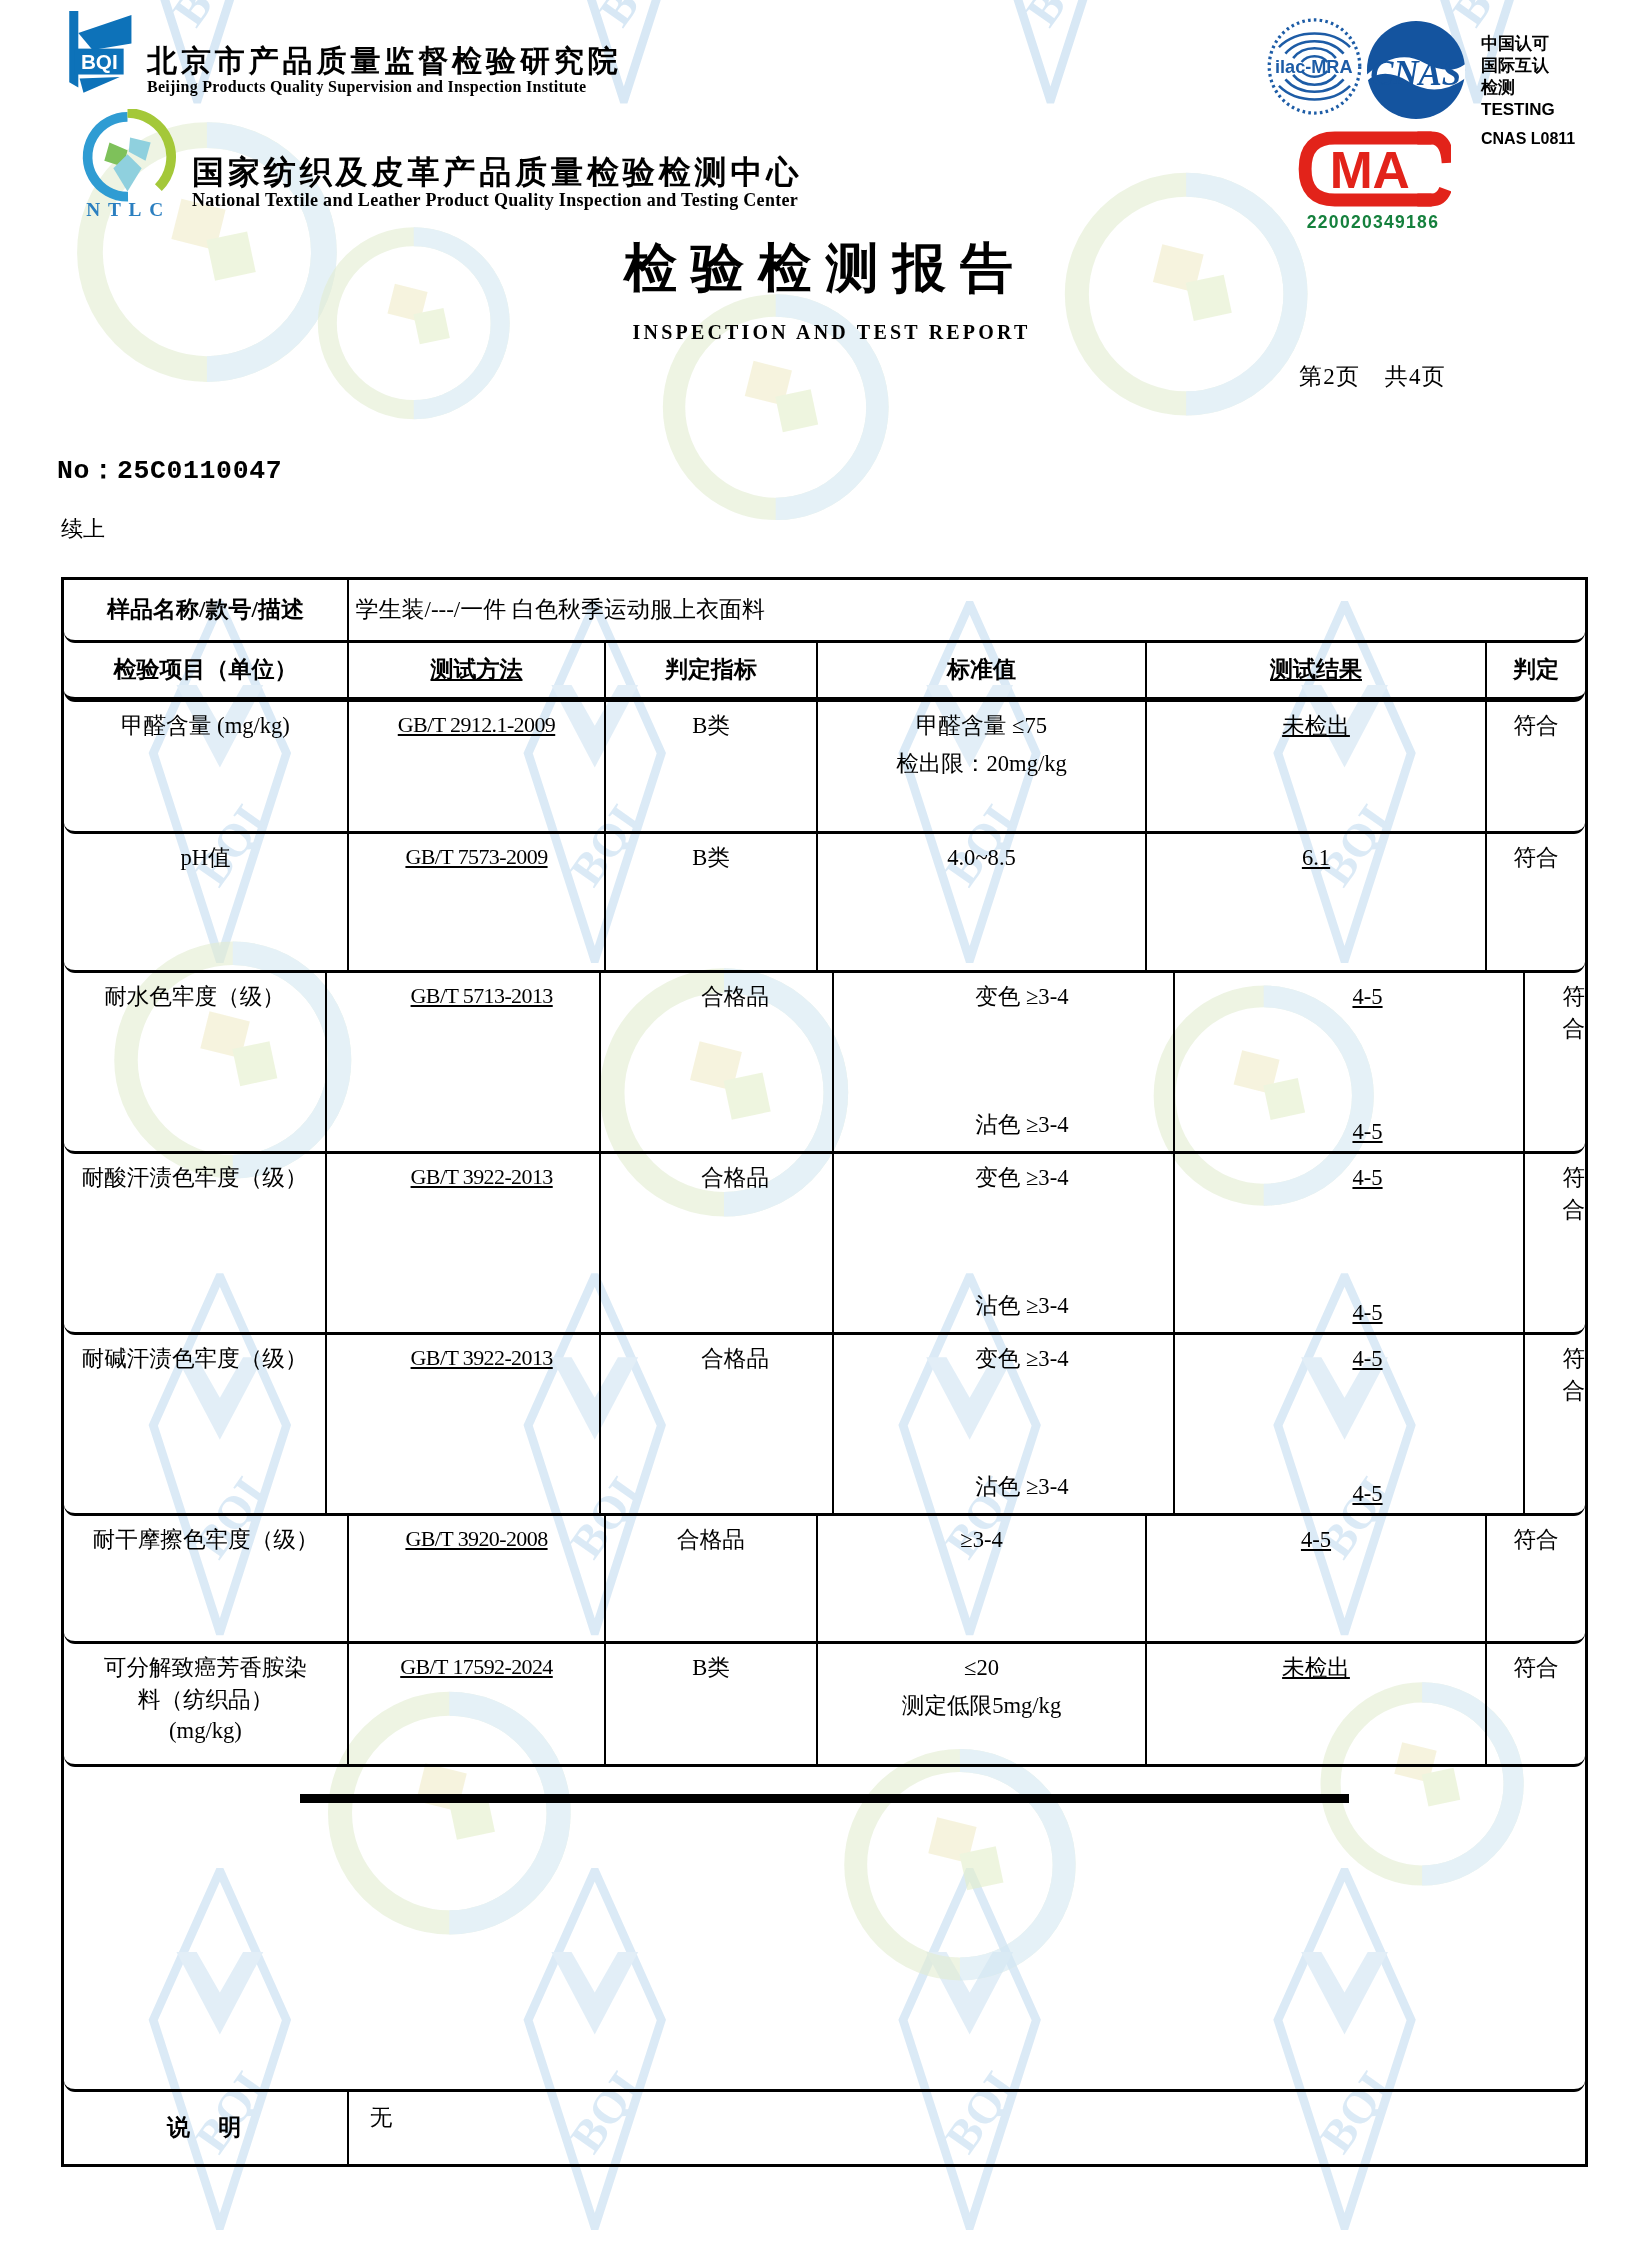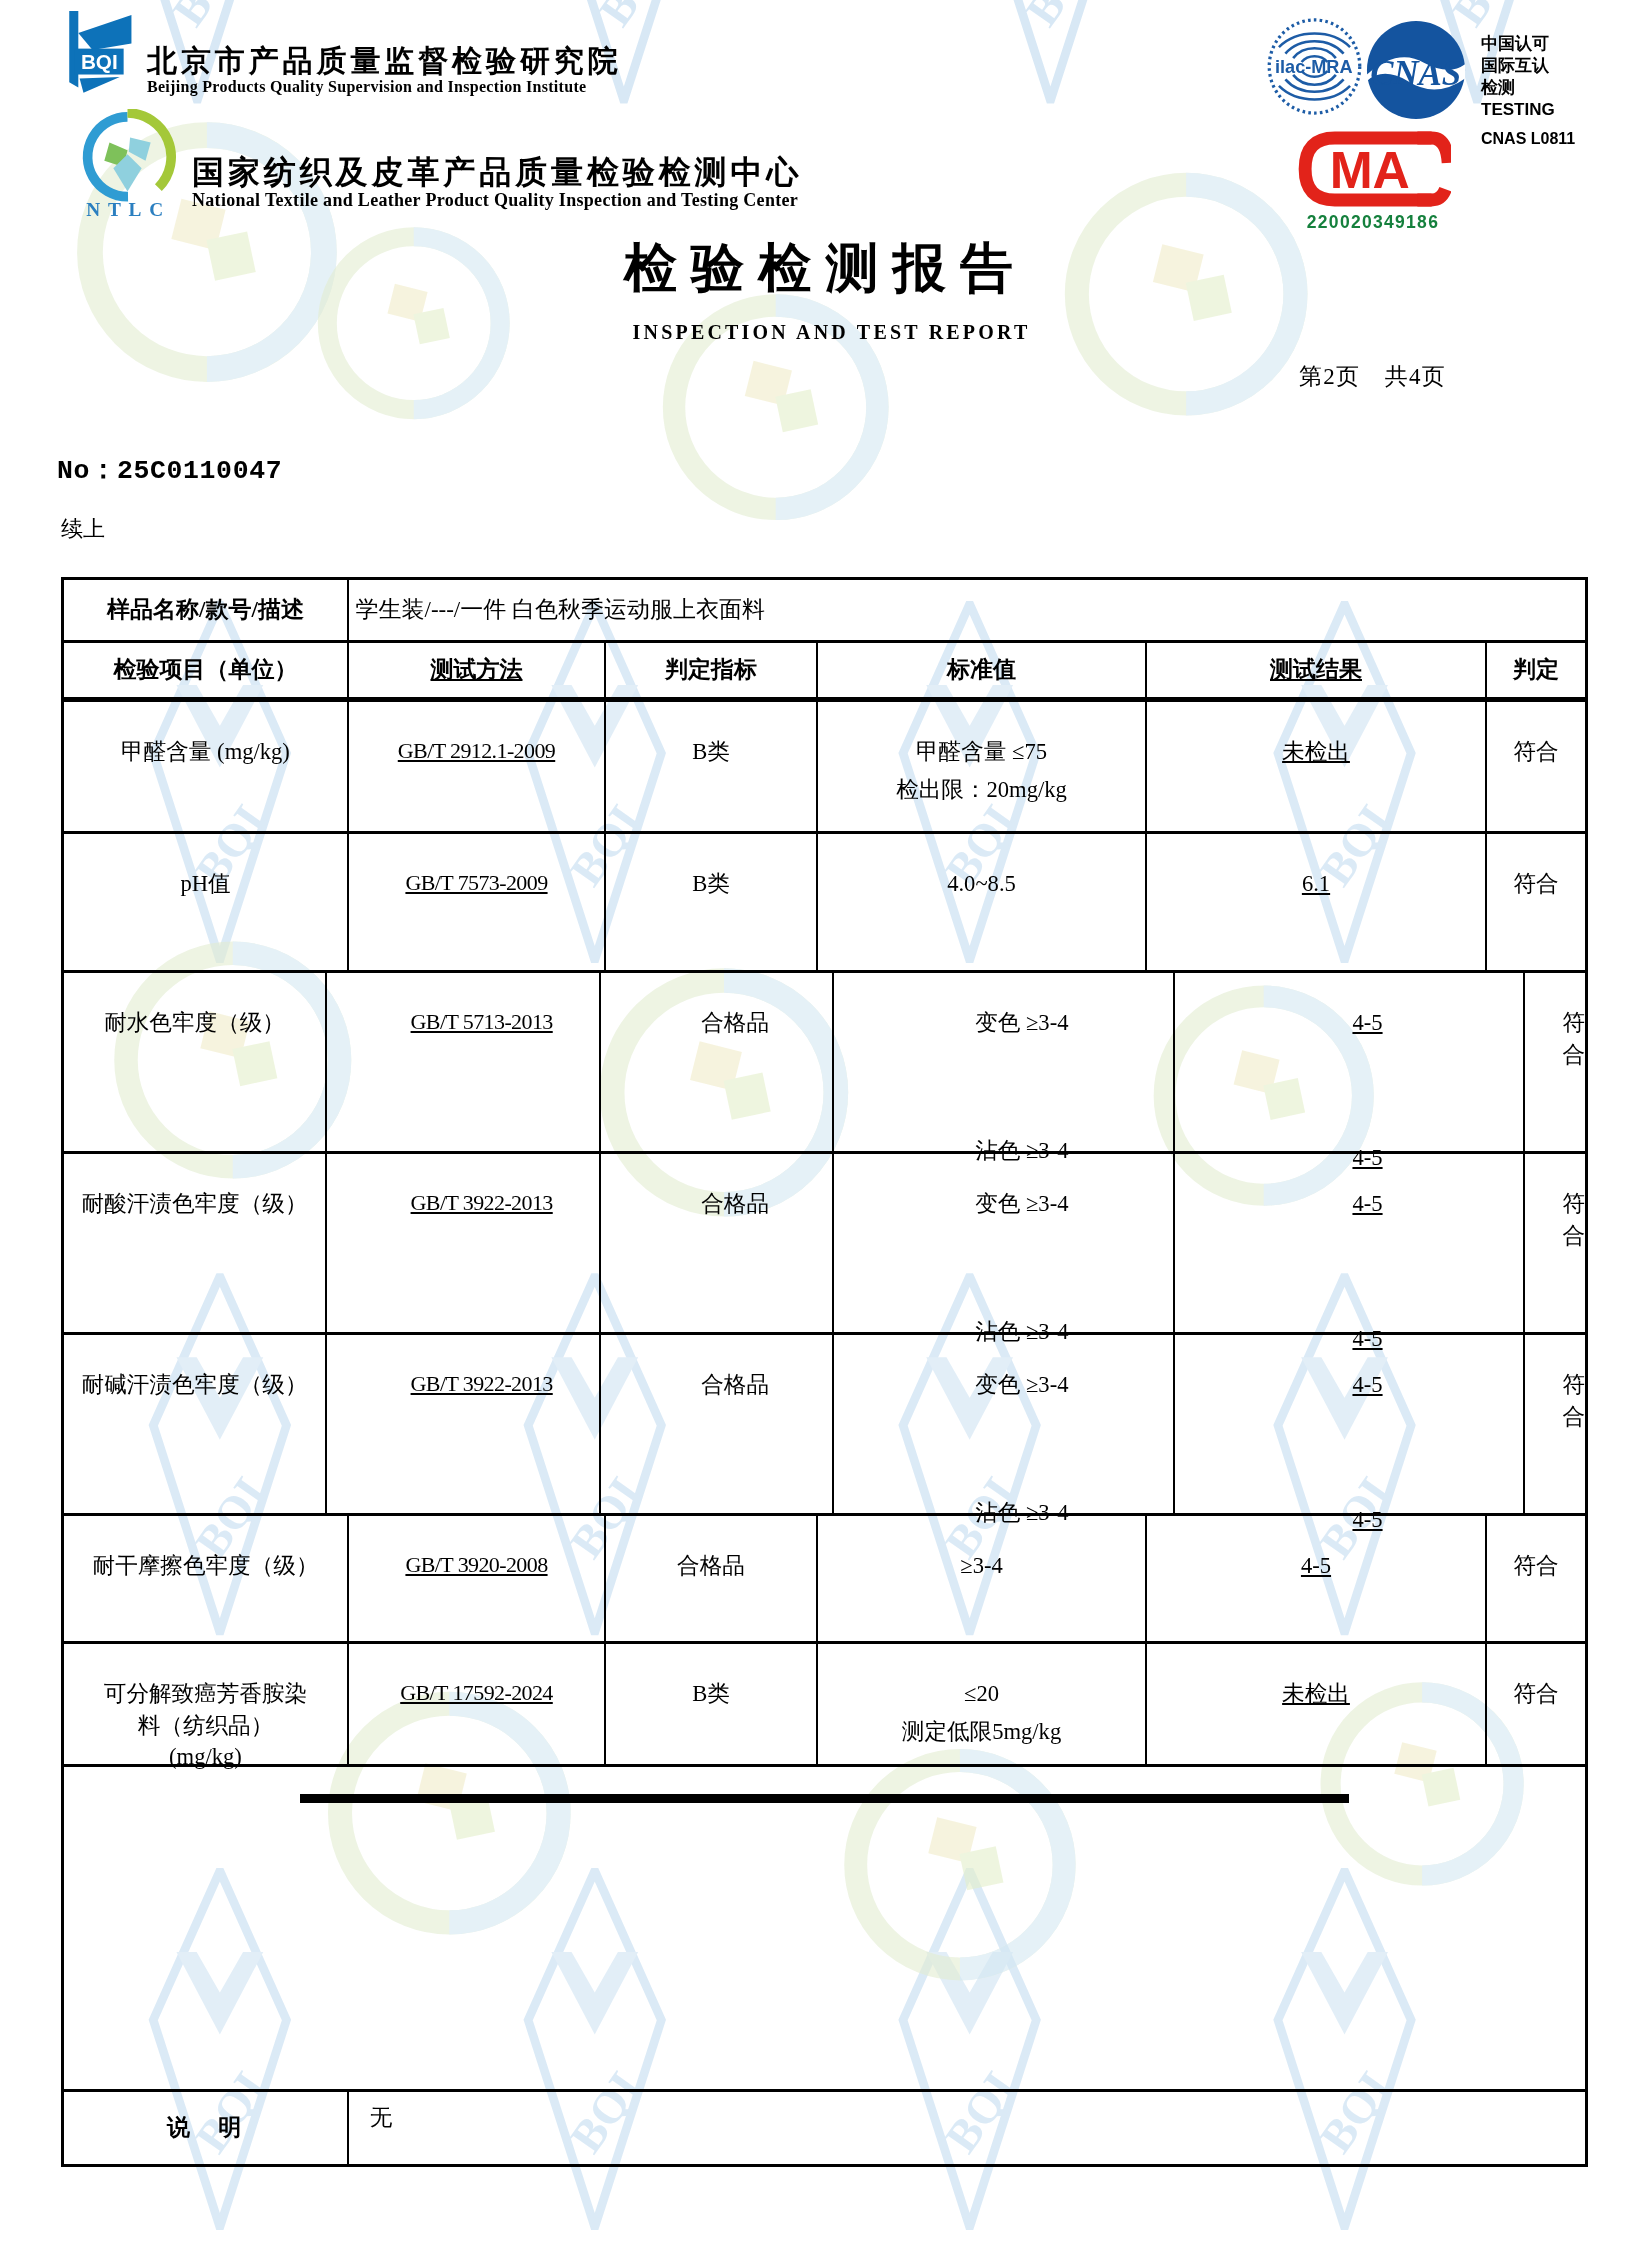--- a/index.html
+++ b/index.html
@@ -21,34 +21,34 @@
   .cnas-no{font-size:16px;margin-top:7.8px;font-family:"Liberation Sans",sans-serif;font-weight:bold;}
   .cma-box{text-align:center;}
   .cma-no{font-size:17.5px;font-weight:bold;color:#15803d;letter-spacing:1.3px;font-family:"Liberation Sans",sans-serif;margin-top:1.3px;}
   .title-cn{left:0;right:0;top:233px;text-align:center;font-size:53px;font-weight:bold;letter-spacing:14.2px;}
   .title-en{left:12px;right:0;top:321px;text-align:center;font-size:20px;font-weight:bold;letter-spacing:3.2px;}
   .page-info{left:1299px;top:361px;font-size:23px;letter-spacing:1.3px;}
   .no-line{left:57px;top:451px;font-size:26.5px;font-weight:bold;font-family:"Liberation Mono","DejaVu Sans Mono",monospace;letter-spacing:0.6px;}
   .continued{left:61px;top:514px;font-size:22px;}
   
   .tbl{position:absolute;left:61px;top:577px;width:1527px;border:3.9px solid #000;z-index:2;background:transparent;box-sizing:border-box;}
-  .trow{display:flex;border-bottom:3.2px solid #000;position:relative;}
+  .trow{display:flex;border-bottom:3.2px solid #000;position:relative;border-radius:11px;}
   .trow.head-row{border-bottom:5.8px solid #000;}
   .trow.r7{border-bottom:3.9px solid #000;}
   .trow.empty-row{border-bottom:3.9px solid #000;height:322px;}
   .trow.remark-row{border-bottom:0;}
   .h-sample{height:60px;} .h-head{height:54px;}
   .h1{height:129px;} .h2{height:136px;} .h3{height:178px;gap:37px;}
   .h6{height:125px;} .h7{height:120px;} .h-remark{height:72px;}
   .c{border-right:2.6px solid #000;box-sizing:border-box;display:flex;flex-direction:column;align-items:center;
      font-size:22.6px;line-height:1.4;text-align:center;}
   .c:last-child{border-right:0;}
   .w1{width:285px;} .w2{width:257px;text-decoration:underline;} .w3{width:212px;} .w4{width:329px;} .w5{width:340px;text-decoration:underline;} .w6{flex:1;}
   .vc{justify-content:center;}
-  .pt{padding-top:34px;}
+  .pt{padding-top:8px;}
   .bold{font-weight:bold;font-size:23px;}
   .sample-val{flex:1;align-items:flex-start;justify-content:center;padding-left:6.5px;font-size:23px;text-align:left;}
   .stacked{gap:6.5px;}
   .gapped{gap:96px;}
   .gapped2{gap:103px;}
   .method{font-size:22px;letter-spacing:-0.6px;}
   .endline{position:absolute;left:15.5%;top:27px;width:69%;height:9px;background:#000;}
   .remark-label{letter-spacing:2.6px;}
   .remark-val{flex:1;align-items:flex-start;padding:10.3px 0 0 20.7px;text-align:left;font-size:22.6px;}
 </style>

